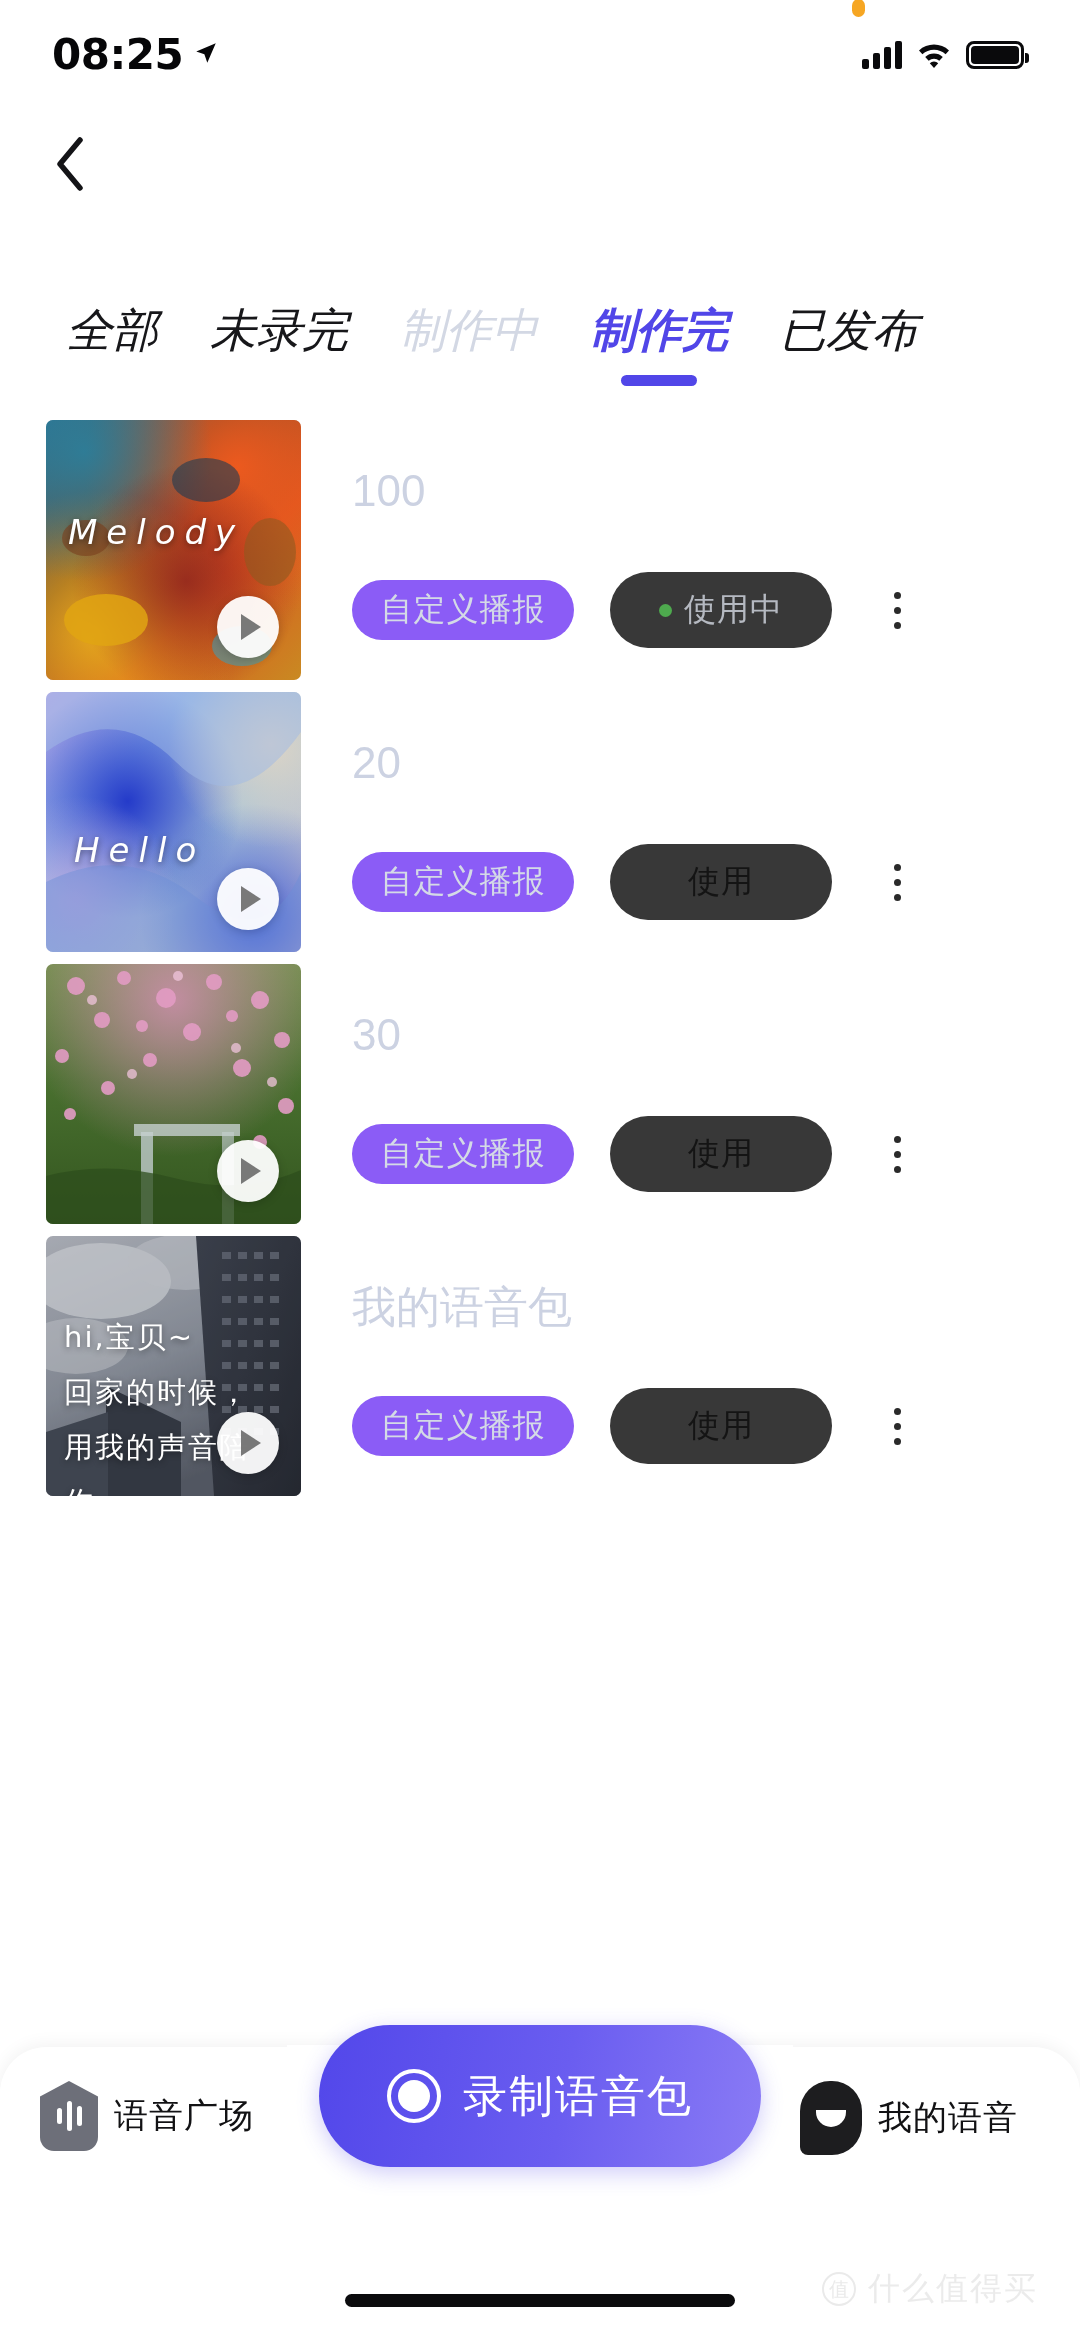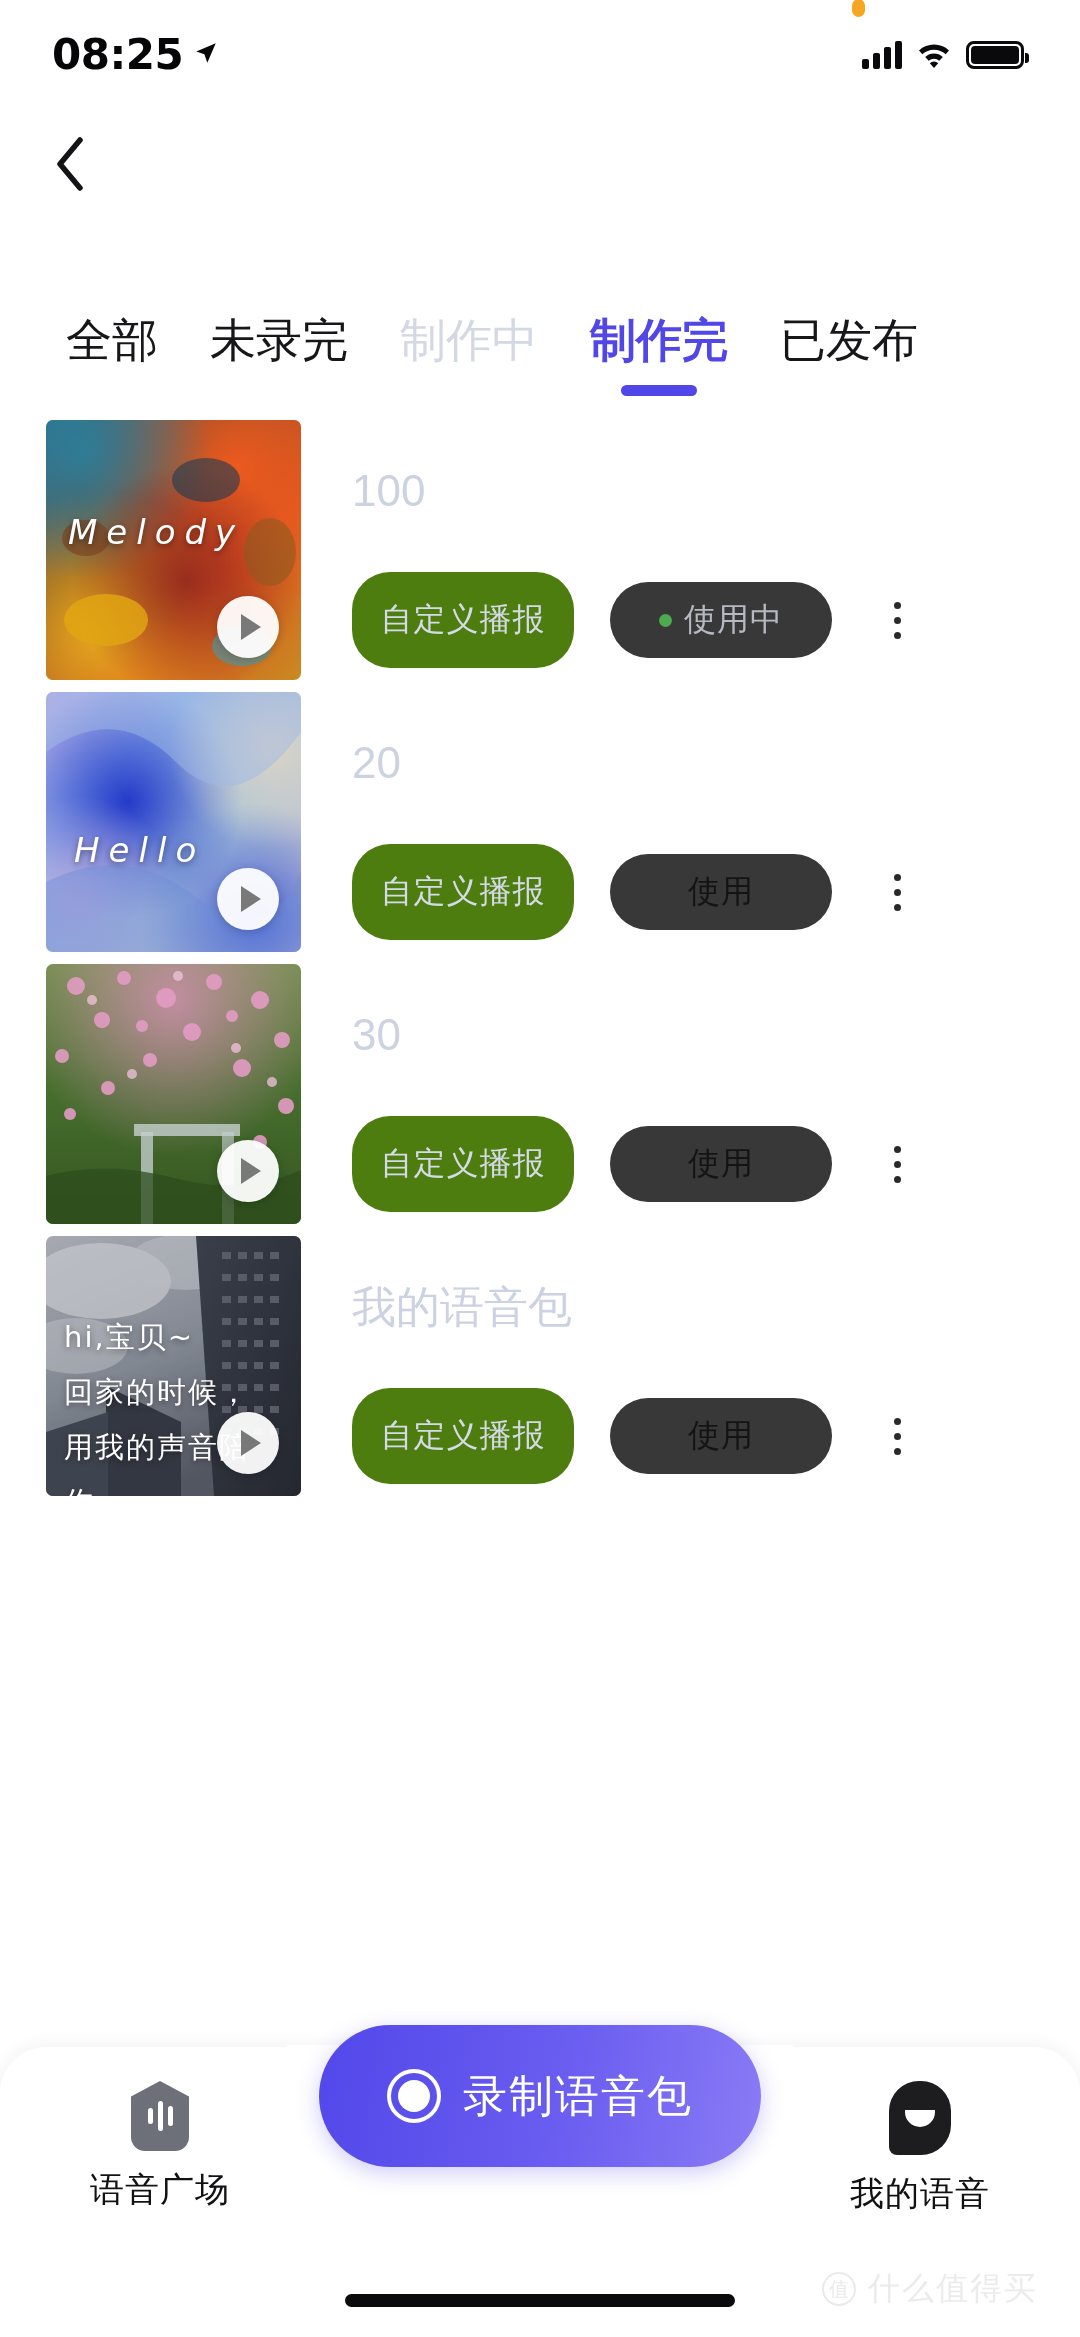--- a/index.html
+++ b/index.html
@@ -50,21 +50,21 @@
   .navbar{ position:absolute; top:110px; left:0; width:1080px; height:110px; }
   .back-btn{
     position:absolute; left:30px; top:14px;
     width:80px; height:80px; display:flex; align-items:center; justify-content:center;
   }
   .back-btn svg{ width:34px; height:54px; }
 
   
   .tabs{
     position:absolute; top:288px; left:0; width:924px; height:108px;
-    display:flex; align-items:flex-end; padding:0 40px;
+    display:flex; align-items:center; padding:0 40px;font-style:italic;
   }
   .tab{
     position:relative; display:flex; flex-direction:column; align-items:center;
     padding:0 26px; flex:0 0 auto;
   }
   .tab-label{
     font-size:46px; line-height:62px; color:#17171a; white-space:nowrap;
     font-family:"Liberation Sans","DejaVu Sans",sans-serif;
   }
   .tab.muted .tab-label{ color:#d3d8e4; }
@@ -112,22 +112,22 @@
   .row-title{
     position:absolute; left:352px; top:44px;
     font-size:44px; color:#ccd2e2; line-height:54px;
     font-family:"Liberation Sans","DejaVu Sans",sans-serif;
   }
   .row-actions{
     position:absolute; left:352px; top:152px;
     display:flex; align-items:center;
   }
   .btn-custom{
-    width:222px; height:96px; border-radius:38px;
-    background:#4d7c0f; color:#d4dae6;
+    width:222px; height:60px; border-radius:38px;
+    background:#8b5cf6; color:#d4dae6;
     display:flex; align-items:center; justify-content:center;
     font-size:32px; letter-spacing:1px;
     font-family:"Liberation Sans","DejaVu Sans",sans-serif;
   }
   .btn-use{
     margin-left:36px;
     width:222px; height:76px; border-radius:38px;
     background:#383838;
     display:flex; align-items:center; justify-content:center;
     font-size:32px; letter-spacing:1px; color:#141414;
@@ -150,21 +150,21 @@
     background:#ffffff;
     border-top-left-radius:46px; border-top-right-radius:46px;
     box-shadow:0 -2px 18px rgba(0,0,0,.06);
   }
   .notch-mask{
     position:absolute; left:287px; top:-2px; width:506px; height:58px;
     background:#ffffff; border-bottom-left-radius:46px; border-bottom-right-radius:46px;
   }
   .nav-item{
     position:absolute; top:34px; width:240px;
-    display:flex; flex-direction:column; align-items:center; gap:16px;
+    display:flex; flex-direction:row; align-items:center; gap:16px;
   }
   .nav-item.left{ left:40px; }
   .nav-item.right{ right:40px; }
   .nav-label{
     font-size:34px; color:#121214; letter-spacing:1px;
     font-family:"Liberation Sans","DejaVu Sans",sans-serif;
   }
   .icon-plaza{
     width:58px; height:70px; background:#6d6f79;
     border-radius:10px 10px 14px 14px;

